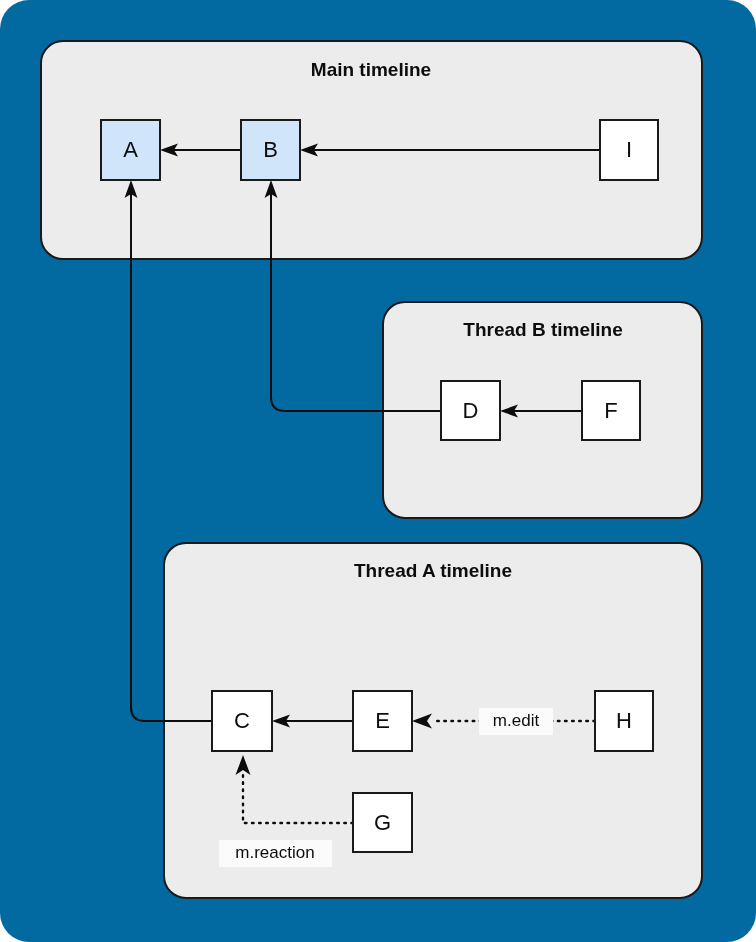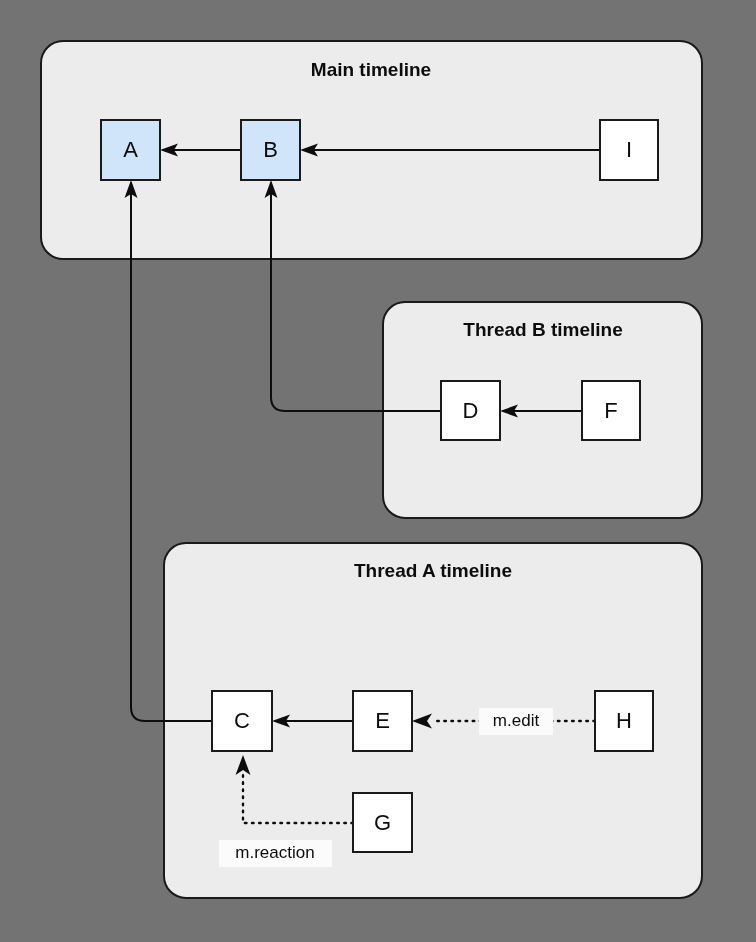--- a/index.html
+++ b/index.html
@@ -7,22 +7,23 @@
     padding: 0;
     background: #ffffff;
   }
   body {
     font-family: "Liberation Sans", sans-serif;
   }
   #canvas {
     position: relative;
     width: 756px;
     height: 942px;
-    background: #737373;
+    background: #0369a1;
     overflow: hidden;
+    border-radius: 29px;
   }
   #diagram-svg {
     position: absolute;
     left: 0;
     top: 0;
     width: 756px;
     height: 942px;
   }
   .container-box {
     fill: #ececec;

